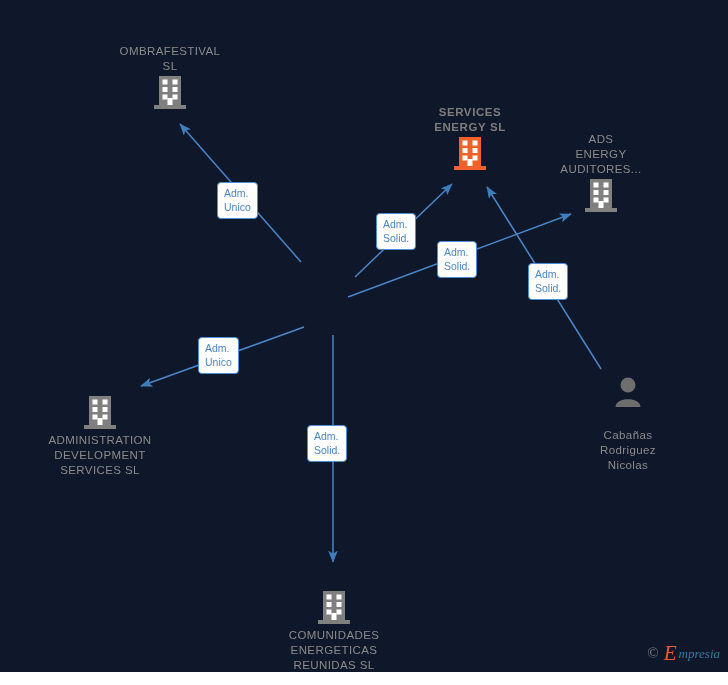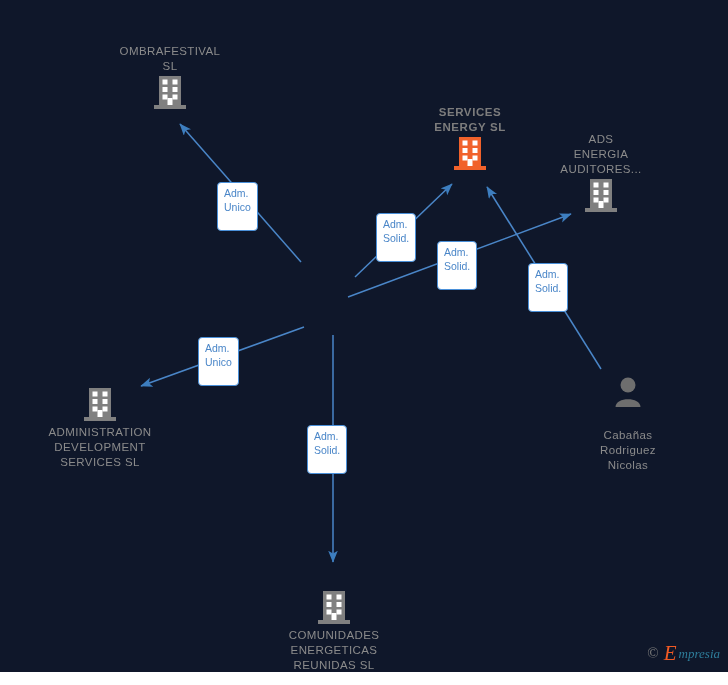--- a/index.html
+++ b/index.html
@@ -51,21 +51,21 @@
   }
   .edge-label {
     position: absolute;
     box-sizing: border-box;
     border: 1px solid #4a90d9;
     border-radius: 4px;
     background: #ffffff;
     color: #4a86c8;
     font-size: 10.5px;
     line-height: 14px;
-    padding: 3px 6px 16px 6px;
+    padding: 3px 6px 4px 6px;
     text-align: left;
     z-index: 4;
     white-space: pre-line;
     font-family: "Liberation Sans", sans-serif;
   }
   .watermark {
     position: absolute;
     right: 8px;
     bottom: 8px;
     display: flex;
@@ -142,37 +142,37 @@
       <rect x="9.5" y="13" width="5" height="5" fill="#ffffff"></rect>
       <rect x="19.5" y="13" width="5" height="5" fill="#ffffff"></rect>
       <rect x="9.5" y="20.5" width="5" height="5" fill="#ffffff"></rect>
       <rect x="19.5" y="20.5" width="5" height="5" fill="#ffffff"></rect>
       <rect x="14.5" y="24" width="5" height="7" fill="#ffffff"></rect>
     </svg>
   </div>
 
   <div class="node" style="left:601px; top:132px;">
     <div class="node-label">ADS
-ENERGIA
+ENERGY
 AUDITORES...</div>
     <svg class="node-icon" width="34" height="36" viewBox="0 0 34 36">
       <rect x="6" y="2" width="22" height="29" fill="#808080"></rect>
       <rect x="1" y="31" width="32" height="4" fill="#808080"></rect>
       <rect x="9.5" y="5.5" width="5" height="5" fill="#ffffff"></rect>
       <rect x="19.5" y="5.5" width="5" height="5" fill="#ffffff"></rect>
       <rect x="9.5" y="13" width="5" height="5" fill="#ffffff"></rect>
       <rect x="19.5" y="13" width="5" height="5" fill="#ffffff"></rect>
       <rect x="9.5" y="20.5" width="5" height="5" fill="#ffffff"></rect>
       <rect x="19.5" y="20.5" width="5" height="5" fill="#ffffff"></rect>
       <rect x="14.5" y="24" width="5" height="7" fill="#ffffff"></rect>
     </svg>
   </div>
 
 
-  <div class="node" style="left:100px; top:386px;text-align:center;">
+  <div class="node" style="left:100px; top:394px;text-align:center;">
     <svg class="node-icon" width="34" height="36" viewBox="0 0 34 36">
       <rect x="6" y="2" width="22" height="29" fill="#808080"></rect>
       <rect x="1" y="31" width="32" height="4" fill="#808080"></rect>
       <rect x="9.5" y="5.5" width="5" height="5" fill="#ffffff"></rect>
       <rect x="19.5" y="5.5" width="5" height="5" fill="#ffffff"></rect>
       <rect x="9.5" y="13" width="5" height="5" fill="#ffffff"></rect>
       <rect x="19.5" y="13" width="5" height="5" fill="#ffffff"></rect>
       <rect x="9.5" y="20.5" width="5" height="5" fill="#ffffff"></rect>
       <rect x="19.5" y="20.5" width="5" height="5" fill="#ffffff"></rect>
       <rect x="14.5" y="24" width="5" height="7" fill="#ffffff"></rect>

